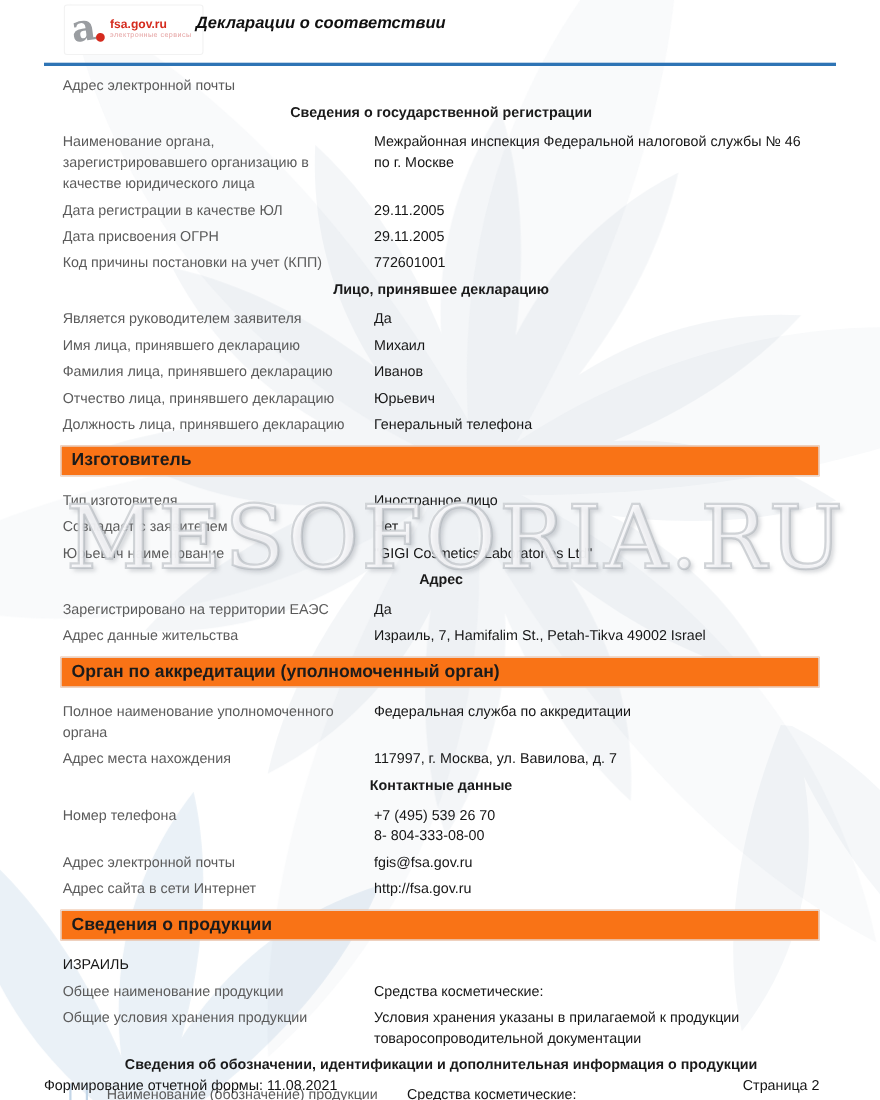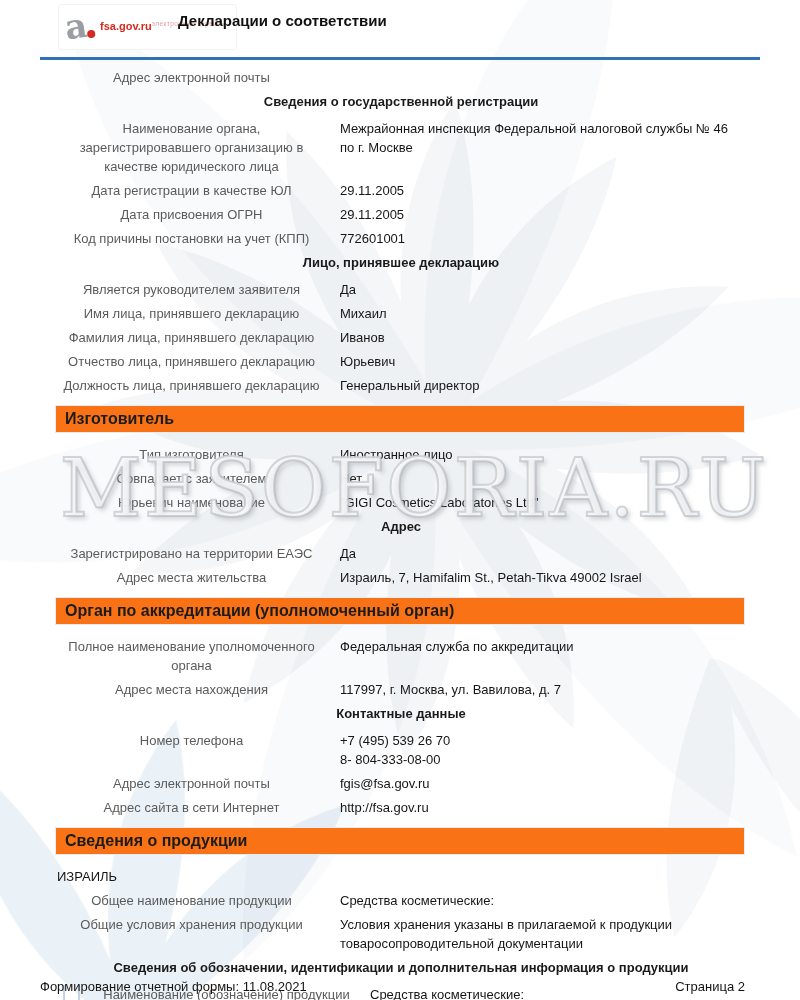--- a/index.html
+++ b/index.html
@@ -42,38 +42,38 @@
     line-height: 34px;
     color: #9a9da1;
     transform: rotate(-8deg);
     position: relative;
   }
   .logo-dot {
     position: absolute; right: -7px; bottom: 3px;
     width: 8px; height: 8px; border-radius: 50%;
     background: #d52b1e;
   }
-  .logo-textcol { display: flex; flex-direction: row; margin-left: 6px; }
+  .logo-textcol { display: flex; flex-direction: column; margin-left: 6px; }
   .logo-brand { color: #d52b1e; font-weight: bold; font-size: 11px; line-height: 13px; }
   .logo-tagline { color: #e5a3a3; font-size: 6.5px; line-height: 8px; letter-spacing: .4px; }
   .doc-title {
     position: absolute; left: 138px; top: 12px;
-    font-size: 15px; font-weight: bold; color: #111111;
+    font-size: 15px; font-weight: bold; color: #111111; font-style: italic;
   }
   .top-divider { height: 3px; background: #2e74b5; }
 
   
   .doc-body { padding-top: 8px; }
   .row {
     display: flex;
     margin: 0 15px 5px 17px;
     font-size: 13px;
     line-height: 19px;
   }
-  .row .label { width: 283px; flex: 0 0 283px; color: #5b5b5b; padding-right: 14px; text-align: center; }
+  .row .label { width: 283px; flex: 0 0 283px; color: #5b5b5b; padding-right: 14px; }
   .row .value { flex: 1; color: #161616; white-space: pre-line; }
 
   .group-heading {
     margin: 3px 15px 8px 17px;
     font-size: 13px; line-height: 19px;
     font-weight: bold; color: #1a1a1a; text-align: center;
   }
 
   .section-band {
     margin: 10px 15px 12px 15px;
@@ -220,21 +220,21 @@
         <div class="row">
           <div class="label">Фамилия лица, принявшего декларацию</div>
           <div class="value">Иванов</div>
         </div>
         <div class="row">
           <div class="label">Отчество лица, принявшего декларацию</div>
           <div class="value">Юрьевич</div>
         </div>
         <div class="row">
           <div class="label">Должность лица, принявшего декларацию</div>
-          <div class="value">Генеральный директор</div>
+          <div class="value">Генеральный телефона</div>
         </div>
         <div class="section-band">
           <span>Изготовитель</span>
         </div>
         <div class="row">
           <div class="label">Тип изготовителя</div>
           <div class="value">Иностранное лицо</div>
         </div>
         <div class="row">
           <div class="label">Совпадает с заявителем</div>
@@ -243,21 +243,21 @@
         <div class="row">
           <div class="label">Юрьевич наименование</div>
           <div class="value">"GIGI Cosmetics Laboratories Ltd"</div>
         </div>
         <div class="group-heading">Адрес</div>
         <div class="row">
           <div class="label">Зарегистрировано на территории ЕАЭС</div>
           <div class="value">Да</div>
         </div>
         <div class="row">
-          <div class="label">Адрес места жительства</div>
+          <div class="label">Адрес данные жительства</div>
           <div class="value">Израиль, 7, Hamifalim St., Petah-Tikva 49002 Israel</div>
         </div>
         <div class="section-band">
           <span>Орган по аккредитации (уполномоченный орган)</span>
         </div>
         <div class="row">
           <div class="label">Полное наименование уполномоченного органа</div>
           <div class="value">Федеральная служба по аккредитации</div>
         </div>
         <div class="row">

